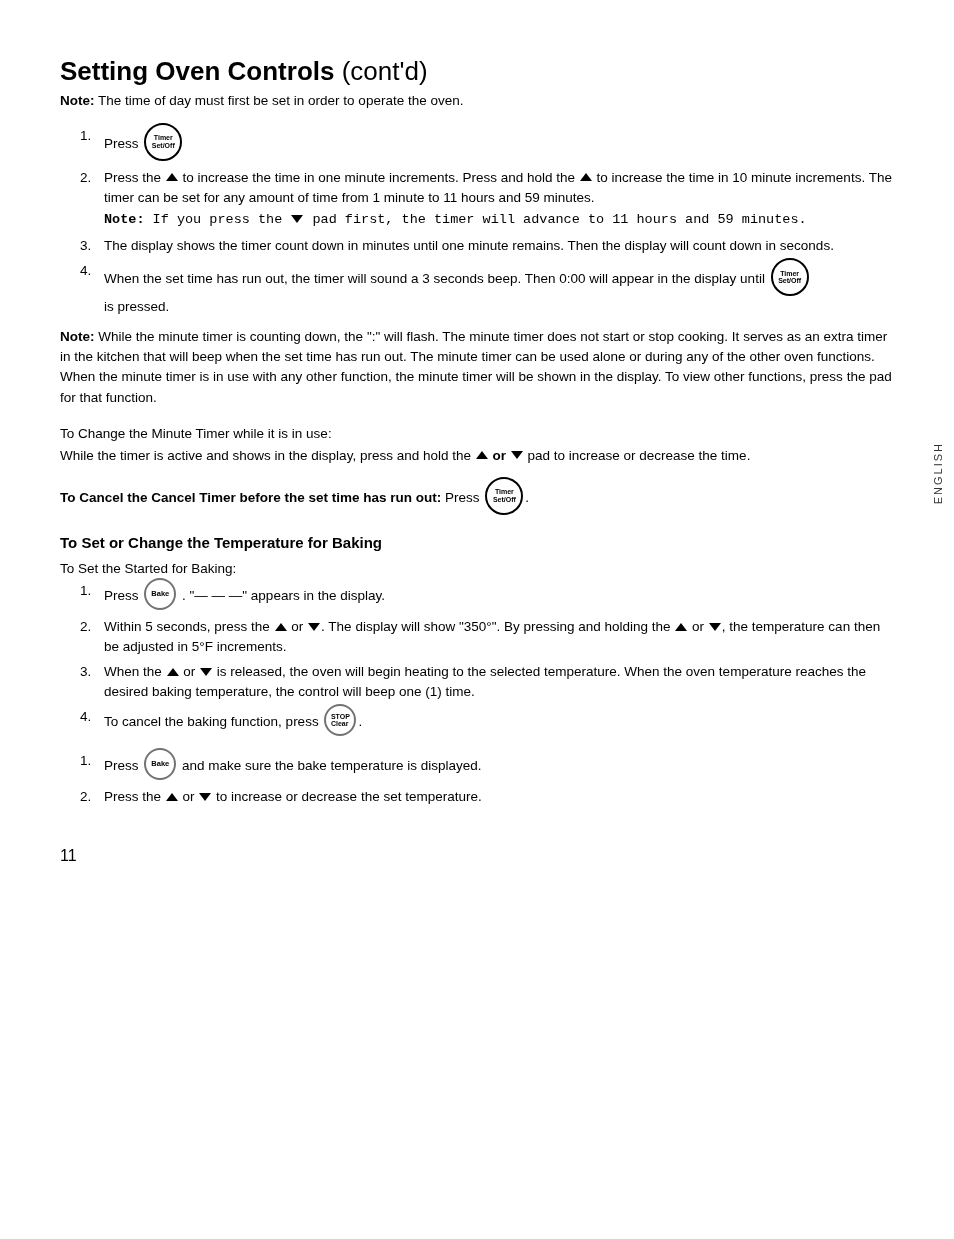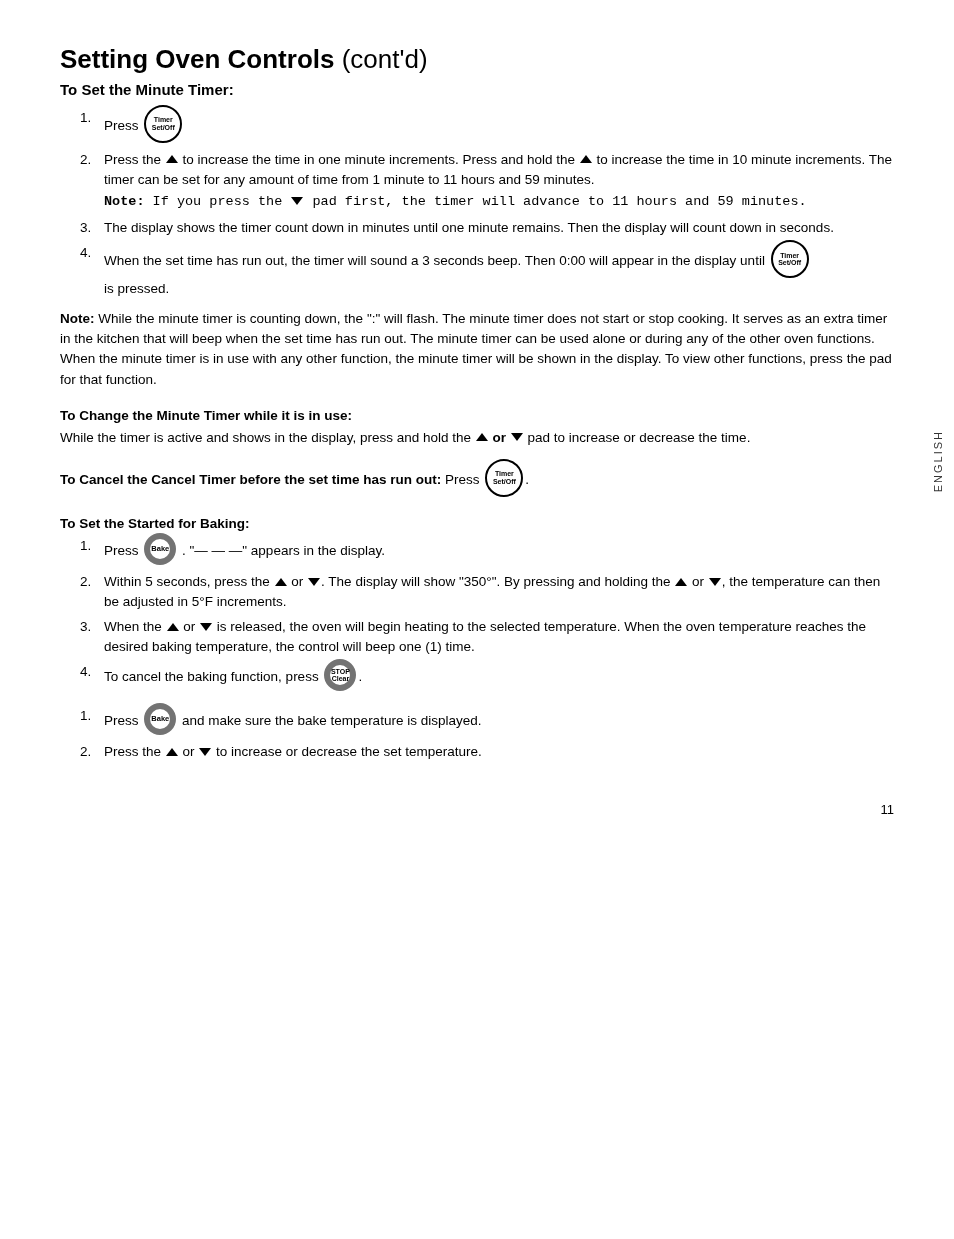--- a/index.html
+++ b/index.html
@@ -8,20 +8,21 @@
       font-family: Arial, Helvetica, sans-serif;
       font-size: 14px;
       color: #000;
       width: 954px;
       min-height: 1239px;
       position: relative;
     }
     .page {
       padding: 44px 60px 60px 60px;
       position: relative;
+      margin-top: 12px;
     }
     .page-title {
       font-size: 26px;
       font-weight: bold;
       margin-bottom: 6px;
     }
     .page-title span.normal {
       font-weight: normal;
     }
     .note-line {
@@ -61,26 +62,25 @@
       text-align: center;
       font-size: 8px;
       font-weight: bold;
       vertical-align: middle;
       margin: 0 2px;
       position: relative;
       top: -1px;
     }
     .btn-icon-sm {
       display: inline-block;
-      border: 6px solid #737373;
+      border: 2px solid #737373;
       border-radius: 50%;
       width: 30px;
       height: 30px;
       line-height: 26px;
-      text-align: center;
       font-size: 7.5px;
       font-weight: bold;
       vertical-align: middle;
       margin: 0 2px;
       position: relative;
       top: -1px;
     }
     .arrow-up {
       display: inline-block;
       width: 0;
@@ -108,33 +108,33 @@
     .body-text {
       font-size: 13.5px;
       line-height: 1.5;
       margin-bottom: 10px;
     }
     .subsection {
       margin-bottom: 14px;
     }
     .subsection-title {
       font-size: 13.5px;
-      font-weight: bold;
+      font-weight: normal;
       margin-bottom: 5px;
     }
     .indent-note {
       margin-left: 48px;
       font-size: 13.5px;
       line-height: 1.45;
     }
     .section-gap { margin-bottom: 18px; }
     .section-gap2 { margin-bottom: 14px; }
     .page-number {
-      text-align: right;
-      font-size: 13px;
+      text-align: left;
+      font-size: 16px;
       margin-top: 40px;
     }
     .side-label {
       position: absolute;
       right: 10px;
       top: 430px;
       writing-mode: vertical-rl;
       text-orientation: mixed;
       font-size: 11px;
       letter-spacing: 2px;
@@ -144,23 +144,25 @@
   </style>
 </head>
 <body>
 
 <div class="page">
 
   <div class="page-title">
     <span>Setting Oven Controls</span>&nbsp;<span class="normal">(cont'd)</span>
   </div>
 
+  <div class="note-line">
+    <strong>Note:</strong> <span>The time of day must first be set in order to operate the oven.</span>
+  </div>
 
   <div class="subsection section-gap">
-    <div class="section-title">To Set the Minute Timer:</div>
 
     <ol class="numbered-list">
 
       <li>
         <span class="num">1.</span>
         Press
         <span class="btn-icon" style="font-size:7px; line-height: 36px; display:inline-flex; align-items:center; justify-content:center; flex-direction:column; vertical-align:middle; width:38px; height:38px; margin-top:-2px;">
           <span style="line-height:1.1; font-size:7px; font-weight:bold;">Timer<br>Set/Off</span>
         </span>
       </li>
@@ -201,20 +203,21 @@
   <div class="subsection section-gap">
     <div class="body-text">
       <strong>To Cancel the Cancel Timer before the set time has run out:</strong> Press
       <span class="btn-icon" style="font-size:7px; display:inline-flex; align-items:center; justify-content:center; flex-direction:column; vertical-align:middle; width:38px; height:38px; margin-top:-2px;">
         <span style="line-height:1.1; font-size:7px; font-weight:bold;">Timer<br>Set/Off</span>
       </span>.
     </div>
   </div>
 
   <div class="subsection">
+    <div class="section-title">To Set or Change the Temperature for Baking</div>
 
     <div class="subsection">
       <div class="subsection-title">To Set the Started for Baking:</div>
       <ol class="numbered-list">
 
         <li>
           <span class="num">1.</span>
           Press
           <span class="btn-icon-sm" style="font-size:7.5px; display:inline-flex; align-items:center; justify-content:center; vertical-align:middle; width:32px; height:32px; margin-top:-2px; font-weight:bold;">
             Bake

